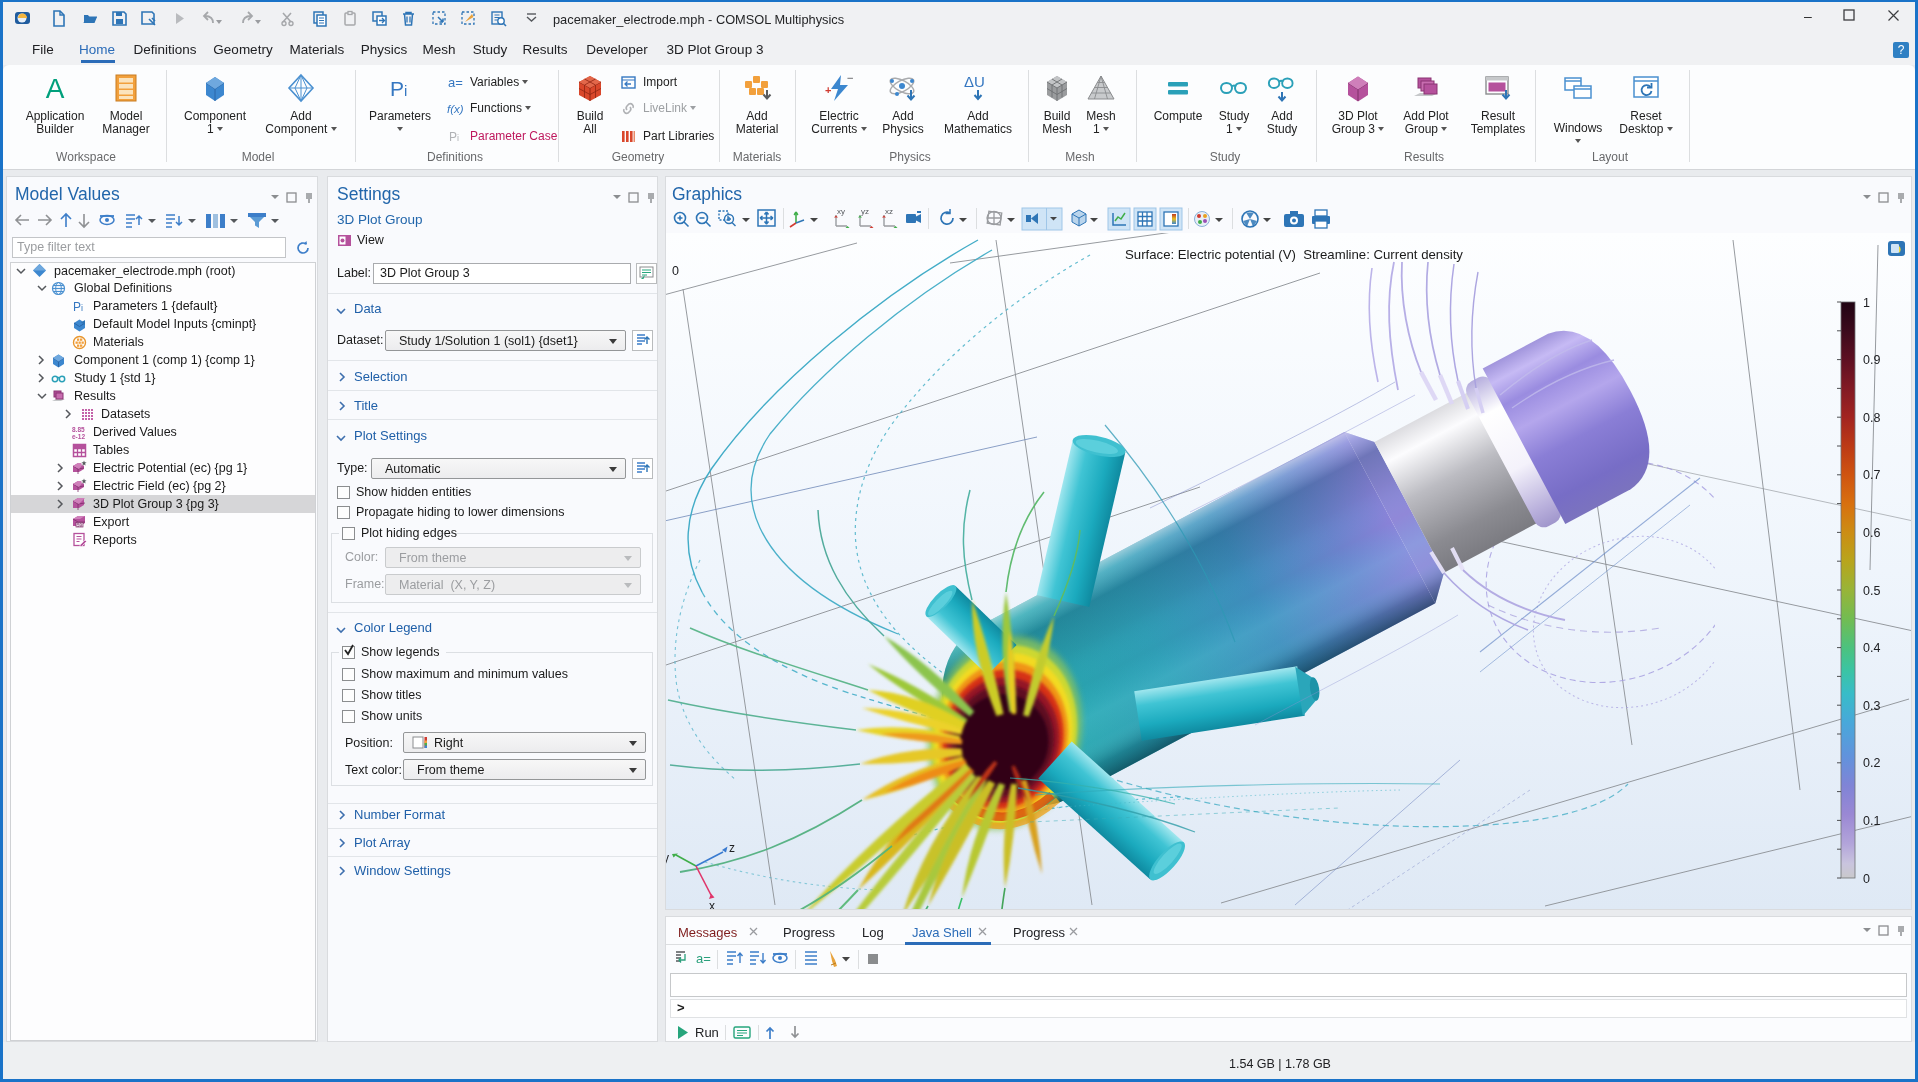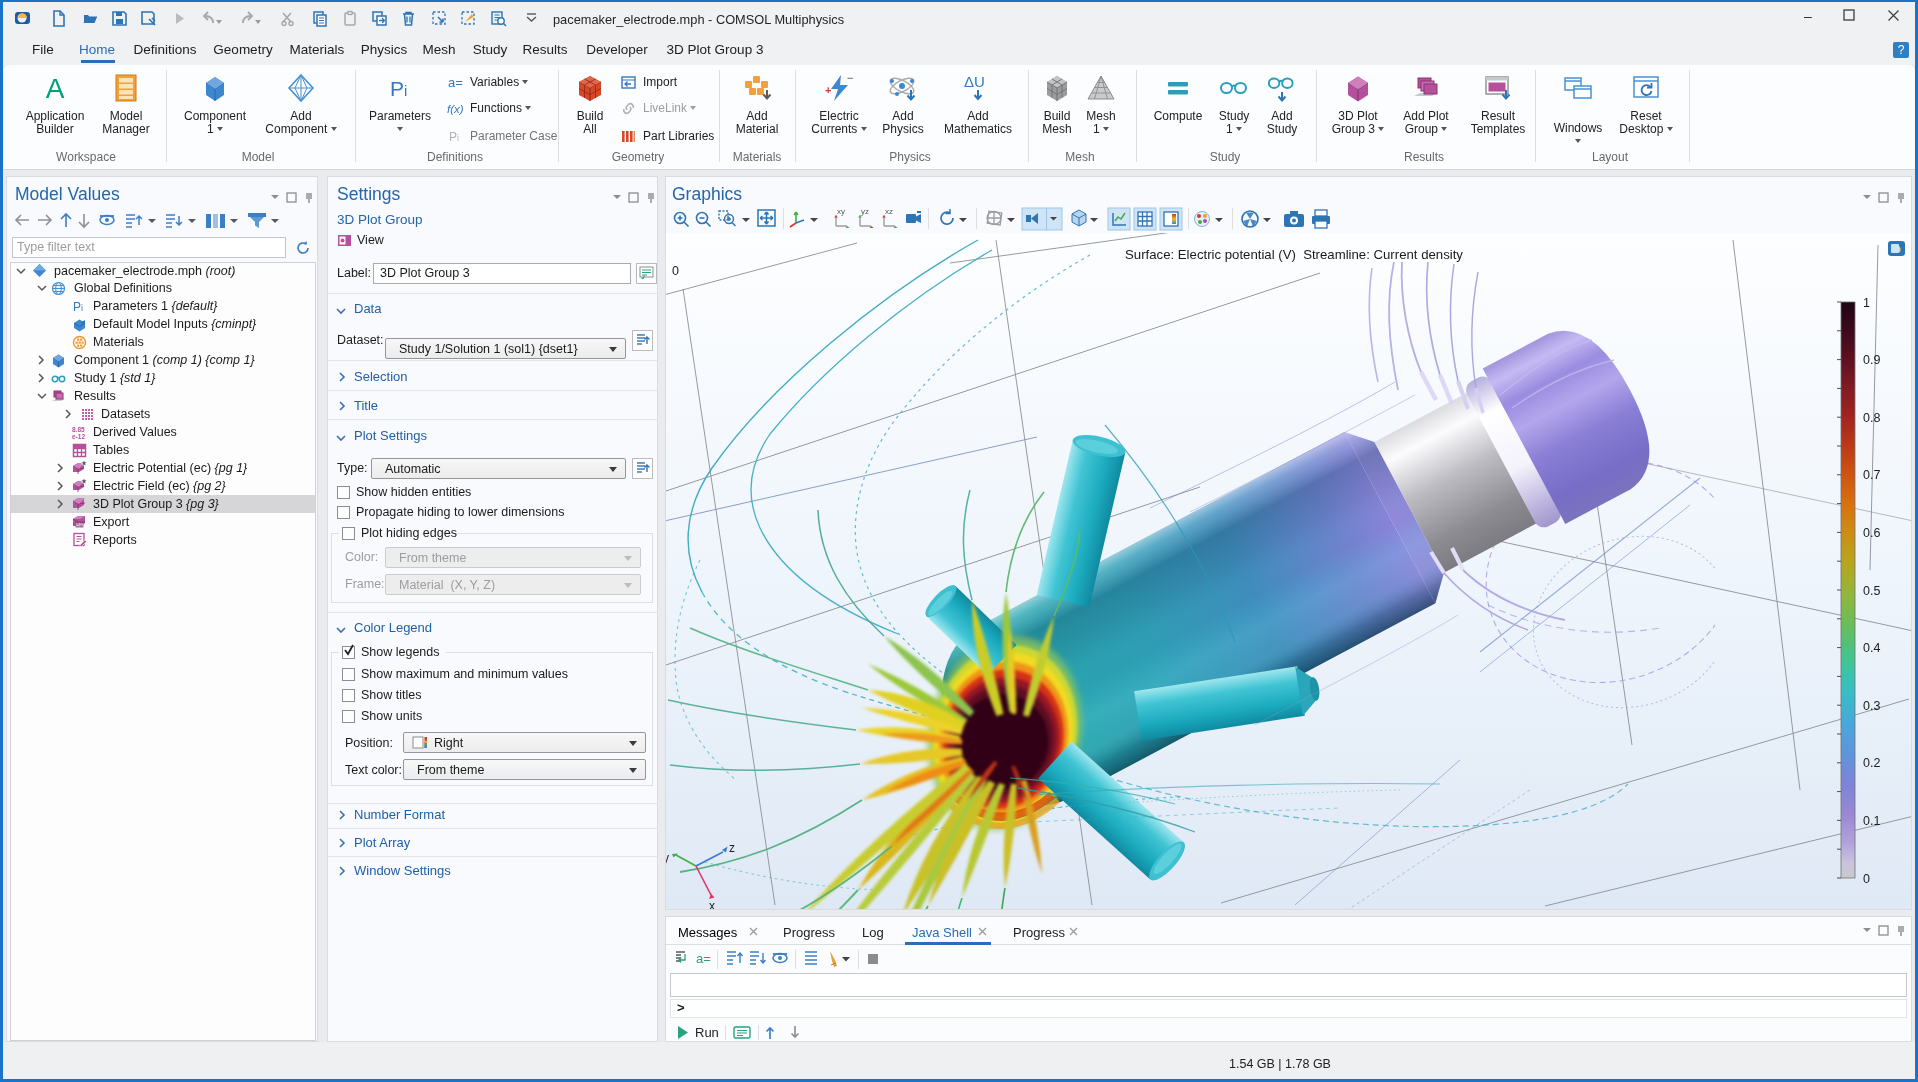--- a/index.html
+++ b/index.html
@@ -15,21 +15,21 @@
 .combo .ar{position:absolute;right:8px;top:8px;width:0;height:0;border-left:4.5px solid transparent;border-right:4.5px solid transparent;border-top:5px solid #3a3a3a;}
 .combog{position:absolute;box-sizing:border-box;border:1px solid #c9cbcd;border-radius:2px;background:#ededee;height:21px;color:#9b9da0;}
 .combog .tx{position:absolute;left:13px;top:3px;white-space:nowrap;}
 .combog .ar{position:absolute;right:8px;top:8px;width:0;height:0;border-left:4.5px solid transparent;border-right:4.5px solid transparent;border-top:5px solid #b9bbbd;}
 .cb{position:absolute;width:13px;height:13px;background:#fdfdfd;border:1px solid #8b8d8f;box-sizing:border-box;}
 .caret{display:inline-block;width:0;height:0;border-left:3.5px solid transparent;border-right:3.5px solid transparent;border-top:4px solid #555;vertical-align:2px;}
 .rbtn{position:absolute;text-align:center;color:#222;font-size:12px;line-height:13.5px;}
 .grplabel{position:absolute;color:#68696b;font-size:12px;text-align:center;}
 .gsep{position:absolute;width:1px;background:#dcdee0;top:70px;height:92px;}
 svg{display:block;}
-.it{font-style:italic;}
+.it{}
 .trow{position:absolute;white-space:nowrap;height:18px;line-height:18px;}
 </style></head>
 <body>
 <div class="a" style="left:0;top:0;width:1918px;height:2.5px;background:#1a73c8"></div>
 <div class="a" style="left:0;top:0;width:3px;height:1082px;background:#1a73c8"></div>
 <div class="a" style="right:0;top:0;width:3px;height:1082px;background:#1a73c8"></div>
 <div class="a" style="left:0;bottom:0;width:1918px;height:3px;background:#1a73c8"></div>
 <div class="a" style="left:3px;top:2px;width:1912px;height:63px;background:#f0f1f3"></div>
 <div class="a" style="left:14px;top:10px;width:17px;height:17px">
     <svg width="17" height="17">
@@ -205,21 +205,21 @@
     <svg width="17" height="17">
       <text x="0" y="13" font-size="11.5" font-style="italic" fill="#3577c1">f(x)</text>
     </svg>
   </div>
 <div class="a" style="left:470px;top:101px;font-size:12px;color:#222;white-space:nowrap">Functions <span class="caret"></span></div>
 <div class="a" style="left:447px;top:128px;width:17px;height:17px">
     <svg width="17" height="17">
       <text x="2" y="13" font-size="12" fill="#b0b2b5">P<tspan font-size="9">i</tspan></text>
     </svg>
   </div>
-<div class="a" style="left:470px;top:129px;font-size:12px;color:#737373;white-space:nowrap">Parameter Case</div>
+<div class="a" style="left:470px;top:129px;font-size:12px;color:#be185d;white-space:nowrap">Parameter Case</div>
 <div class="grplabel" style="left:405px;top:150px;width:100px">Definitions</div>
 <div class="gsep" style="left:558px"></div>
 <div class="rbtn" style="left:590px;top:72px;width:92px;margin-left:-46px"><div style="display:inline-block;width:32px;height:32px"><svg width="32" height="32">
         <path d="M5 10l11-6 11 6v13l-11 6-11-6z" fill="#d9472b"></path>
         <path d="M5 10l11 6 11-6M16 16v13" stroke="#8f2413" fill="none"></path>
         <path d="M5 10l11-6 11 6-11 6z" fill="#e2674a"></path>
         <path d="M10.5 7l11 6M21.5 7l-11 6" stroke="#8f2413" stroke-width=".8"></path>
         <path d="M5 16.5l11 6 11-6M10.5 13v13M21.5 13v13" stroke="#8f2413" stroke-width=".8" fill="none"></path>
       </svg></div><div style="margin-top:2px">Build</div><div>All</div></div>
 <div class="a" style="left:620px;top:74px;width:17px;height:17px">
@@ -645,21 +645,21 @@
       <path d="M5 6h9M5 8.5h9M5 11h5" stroke="#26a57c" stroke-width="1.2"></path>
       <path d="M4 15l4-4-1.5 4z" fill="#26a57c"></path>
     </svg>
   </div>
 <div class="a" style="left:328px;top:293px;width:329px;height:1px;background:#e2e5e9"></div>
 <svg class="a" style="left:336px;top:306px" width="10" height="10">
     <path d="M1 3l4 4 4-4" stroke="#3e6fae" stroke-width="1.6" fill="none"></path>
   </svg>
 <div class="a sec" style="left:354px;top:301px">Data</div>
 <div class="a" style="left:337px;top:333px">Dataset:</div>
-<div class="combo" style="left:385px;top:338px;width:241px">
+<div class="combo" style="left:385px;top:330px;width:241px">
     <span class="tx">Study 1/Solution 1 (sol1) {dset1}</span>
     <span class="ar"></span>
   </div>
 <div class="a" style="left:632px;top:330px;width:21px;height:21px;border:1px solid #b9bbbd;background:#fff;box-sizing:border-box">
     <svg width="19" height="19">
       <path d="M4 4h8M4 7h8M4 10h8M4 13h5" stroke="#3d7ec9" stroke-width="1.4"></path>
       <path d="M14 13V6M11.5 8.5L14 6l2.5 2.5" stroke="#2e75b6" stroke-width="1.4" fill="none"></path>
     </svg>
   </div>
 <div class="a" style="left:328px;top:360px;width:329px;height:1px;background:#e2e5e9"></div>
@@ -1174,21 +1174,21 @@
       <text x="628" y="26" text-anchor="middle" font-size="13.2" fill="#1a1a1a">Surface: Electric potential (V)&nbsp;&nbsp;Streamline: Current density</text>
       <text x="6" y="42" font-size="12.5" fill="#202124">0</text>
       <g transform="translate(1222,8)">
         <rect width="17" height="15" rx="3" fill="#2e75b6"></rect>
         <rect x="3" y="3" width="8" height="9" rx="1" fill="#cfe4f6"></rect>
         <path d="M11 5a4.5 4.5 0 0 1 0 7z" fill="#f2d832"></path>
       </g>
     </svg>
   </div>
 <div class="panel" style="left:665px;top:916px;width:1247px;height:126px;background:#fbfcfe"></div>
-<div class="a" style="left:678px;top:925px;font-size:13px;color:#000000">Messages</div>
+<div class="a" style="left:678px;top:925px;font-size:13px;color:#7f1d1d">Messages</div>
 <div class="a" style="left:783px;top:925px;font-size:13px;color:#202124">Progress</div>
 <div class="a" style="left:862px;top:925px;font-size:13px;color:#202124">Log</div>
 <div class="a" style="left:912px;top:925px;font-size:13px;color:#2b6cb8">Java Shell</div>
 <div class="a" style="left:1013px;top:925px;font-size:13px;color:#202124">Progress</div>
 <div class="a" style="left:748px;top:926px">
     <svg width="11" height="11">
       <path d="M2 2l7 7M9 2L2 9" stroke="#9a9ca0" stroke-width="1.3"></path>
     </svg>
   </div>
 <div class="a" style="left:977px;top:926px">

